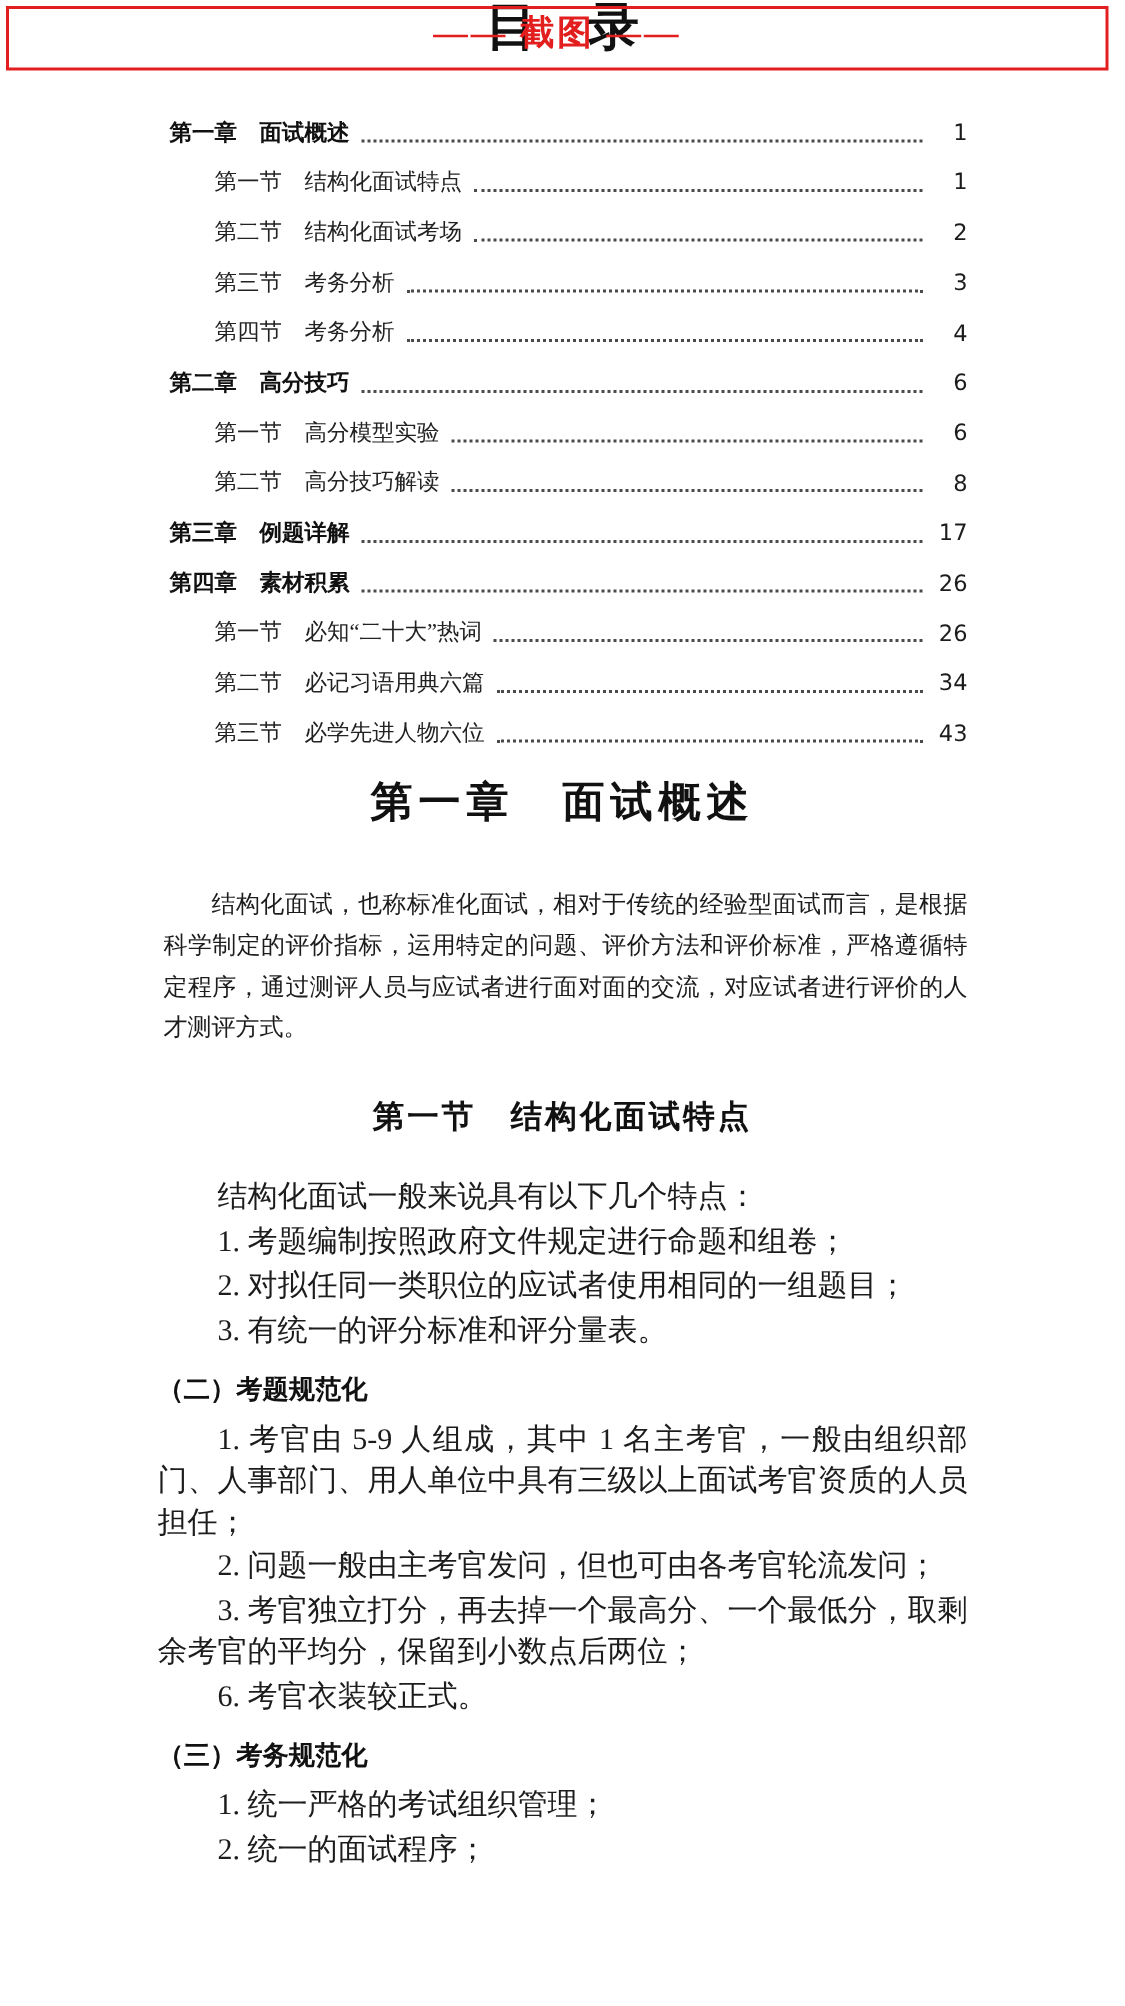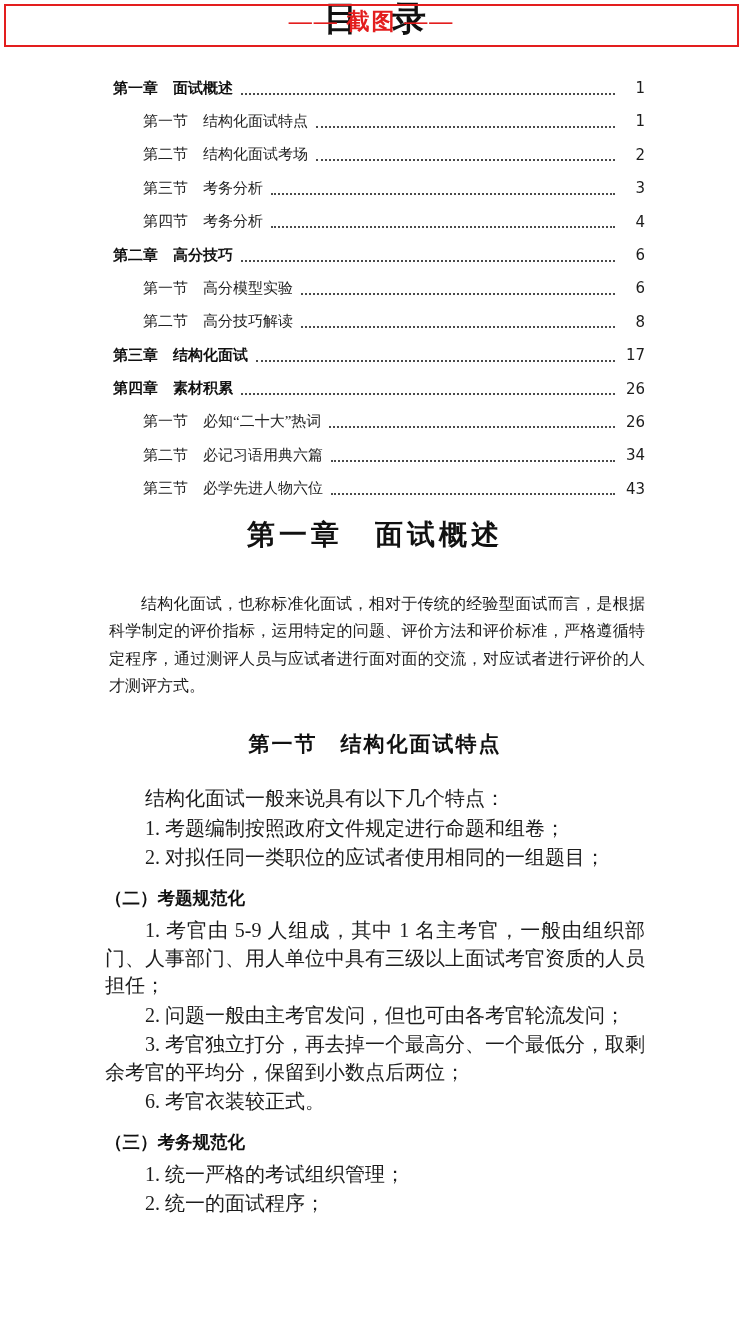--- a/index.html
+++ b/index.html
@@ -181,21 +181,21 @@
       <span class="toc-label">第一节　高分模型实验</span>
       <span class="toc-leader"></span>
       <span class="toc-page">6</span>
     </div>
     <div class="toc-row section">
       <span class="toc-label">第二节　高分技巧解读</span>
       <span class="toc-leader"></span>
       <span class="toc-page">8</span>
     </div>
     <div class="toc-row chapter">
-      <span class="toc-label">第三章　结构化面试</span>
+      <span class="toc-label">第三章　例题详解</span>
       <span class="toc-leader"></span>
       <span class="toc-page">17</span>
     </div>
     <div class="toc-row chapter">
       <span class="toc-label">第四章　素材积累</span>
       <span class="toc-leader"></span>
       <span class="toc-page">26</span>
     </div>
     <div class="toc-row section">
       <span class="toc-label">第一节　必知“二十大”热词</span>
@@ -218,20 +218,21 @@
 
   <div class="body-col">
     <p class="intro">结构化面试，也称标准化面试，相对于传统的经验型面试而言，是根据科学制定的评价指标，运用特定的问题、评价方法和评价标准，严格遵循特定程序，通过测评人员与应试者进行面对面的交流，对应试者进行评价的人才测评方式。</p>
 
     <h3 class="section-title">第一节　结构化面试特点</h3>
 
     <p class="lead">结构化面试一般来说具有以下几个特点：</p>
 
     <p class="list-item">1. 考题编制按照政府文件规定进行命题和组卷；</p>
     <p class="list-item">2. 对拟任同一类职位的应试者使用相同的一组题目；</p>
+    <p class="list-item">3. 有统一的评分标准和评分量表。</p>
 
     <h4 class="block-heading">（二）考题规范化</h4>
     <p class="list-item">1. 考官由 5-9 人组成，其中 1 名主考官，一般由组织部门、人事部门、用人单位中具有三级以上面试考官资质的人员担任；</p>
     <p class="list-item">2. 问题一般由主考官发问，但也可由各考官轮流发问；</p>
     <p class="list-item">3. 考官独立打分，再去掉一个最高分、一个最低分，取剩余考官的平均分，保留到小数点后两位；</p>
     <p class="list-item">6. 考官衣装较正式。</p>
 
     <h4 class="block-heading">（三）考务规范化</h4>
     <p class="list-item">1. 统一严格的考试组织管理；</p>
     <p class="list-item">2. 统一的面试程序；</p>

